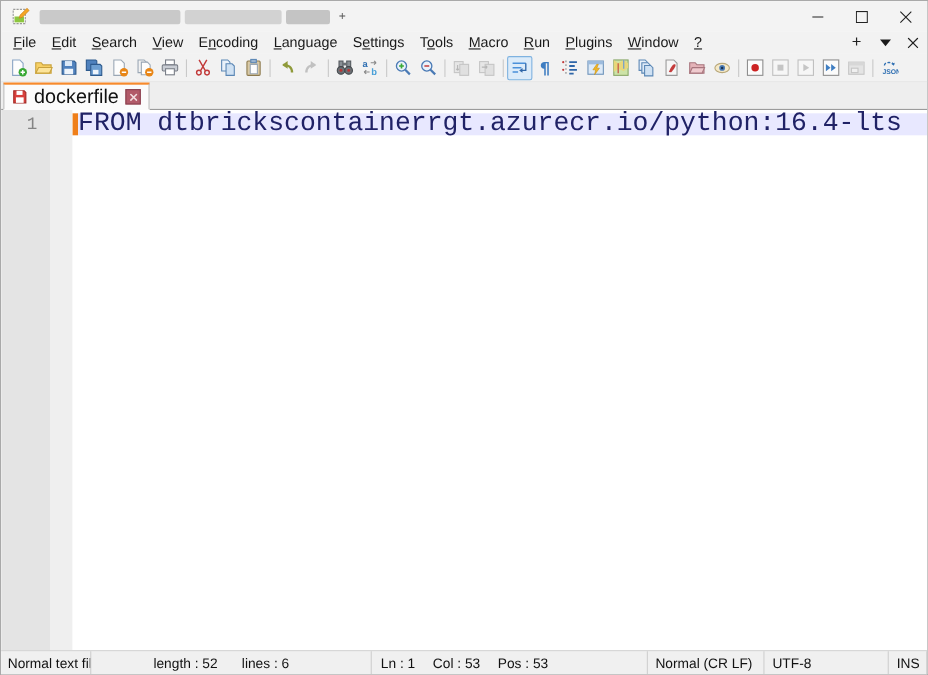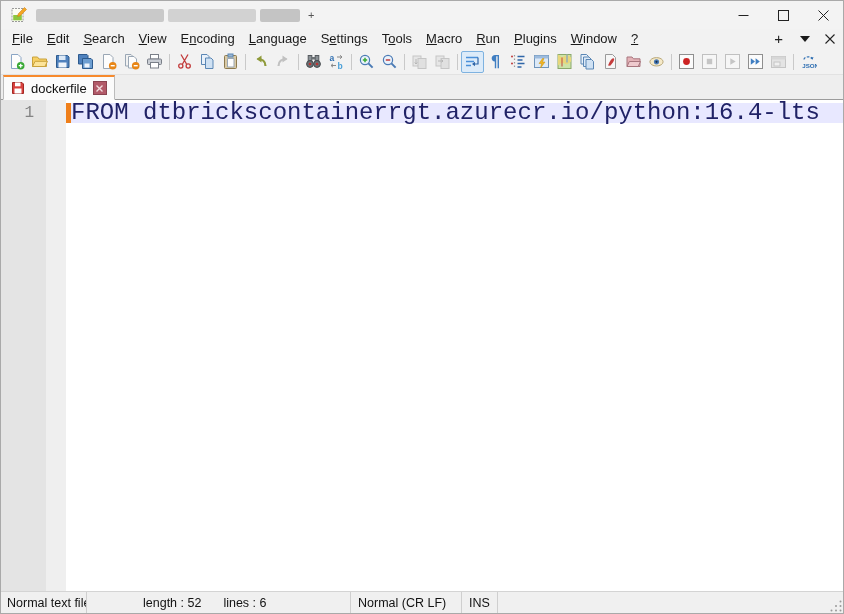--- a/index.html
+++ b/index.html
@@ -37,21 +37,21 @@
   .toolbar { height:26px; background:#f2f2f2; border-bottom:1px solid #e2e2e2; display:flex; align-items:center; padding-left:4px; flex:none; }
   .tbi { width:23px; height:22px; display:flex; align-items:center; justify-content:center; flex:none; border-radius:2px; }
   .tbi svg { width:17px; height:17px; }
   .tbi.disabled { filter:grayscale(1); opacity:.5; }
   .tbi.active { background:#dcebf9; border:1px solid #7eb2e0; }
   .tb-sep { width:1px; height:16px; background:#c9c9c9; margin:0 3px; flex:none; }
   .pilcrow { font-size:15px; font-weight:bold; color:#3f7ec2; font-family:"DejaVu Sans", sans-serif; }
 
   
   .tabbar { height:25px; background:#eeeeee; border-bottom:1px solid #9b9b9b; display:flex; align-items:flex-end; padding-left:2px; flex:none; }
-  .tab { height:25px; margin-bottom:-1px; background:#fbfbfb; border:1px solid #bcbcbc; border-bottom:1px solid #fbfbfb; border-top:2px solid #f78a2d; display:flex; align-items:center; gap:6px; padding:0 7px; font-size:13px; color:#111; }
+  .tab { height:25px; margin-bottom:-1px; background:#fbfbfb; border:1px solid #bcbcbc; border-bottom:1px solid #fbfbfb; border-top:2px solid #f78a2d; display:flex; align-items:center; gap:6px; padding:0 7px; font-size:18px; color:#111; }
   .tab-floppy { width:14px; height:14px; flex:none; }
   .tab-close { width:14px; height:14px; background:#b25a69; border:1px solid #8a4350; display:flex; align-items:center; justify-content:center; flex:none; }
 
   
   .editor { flex:1; display:flex; background:#fff; overflow:hidden; }
   .gutter-numbers { width:45px; background:#e4e4e4; flex:none; font-family:"Liberation Mono", monospace; font-size:16px; color:#848484; text-align:right; padding-top:3px; }
   .gutter-numbers .num { height:20px; line-height:20px; padding-right:12px; }
   .gutter-margin { width:20px; background:#efefef; flex:none; }
   .change-margin { width:5px; background:#fff; flex:none; padding-top:3px; }
   .change-margin .marker { width:5px; height:20px; background:#ef7f1a; }
@@ -394,22 +394,30 @@
   </div>
 
   <div class="statusbar">
     <div class="sb-sec s1">
         <span>Normal text file</span>
       </div>
     <div class="sb-sec s2">
       <span>length : 52</span>
       <span>lines : 6</span>
     </div>
+    <div class="sb-sec s3">
+      <span>Ln : 1</span>
+      <span>Col : 53</span>
+      <span>Pos : 53</span>
+    </div>
     <div class="sb-sec s4">
         <span>Normal (CR LF)</span>
+      </div>
+    <div class="sb-sec s5">
+        <span>UTF-8</span>
       </div>
     <div class="sb-sec s6">
         <span>INS</span>
       </div>
     <div class="sb-sec sb-grip">
       <svg width="13" height="13" viewBox="0 0 13 13">
         <circle cx="10.5" cy="10.5" r="1" fill="#9a9a9a"></circle>
           <circle cx="10.5" cy="6" r="1" fill="#9a9a9a"></circle>
           <circle cx="6" cy="10.5" r="1" fill="#9a9a9a"></circle>
           <circle cx="10.5" cy="1.5" r="1" fill="#9a9a9a"></circle>

